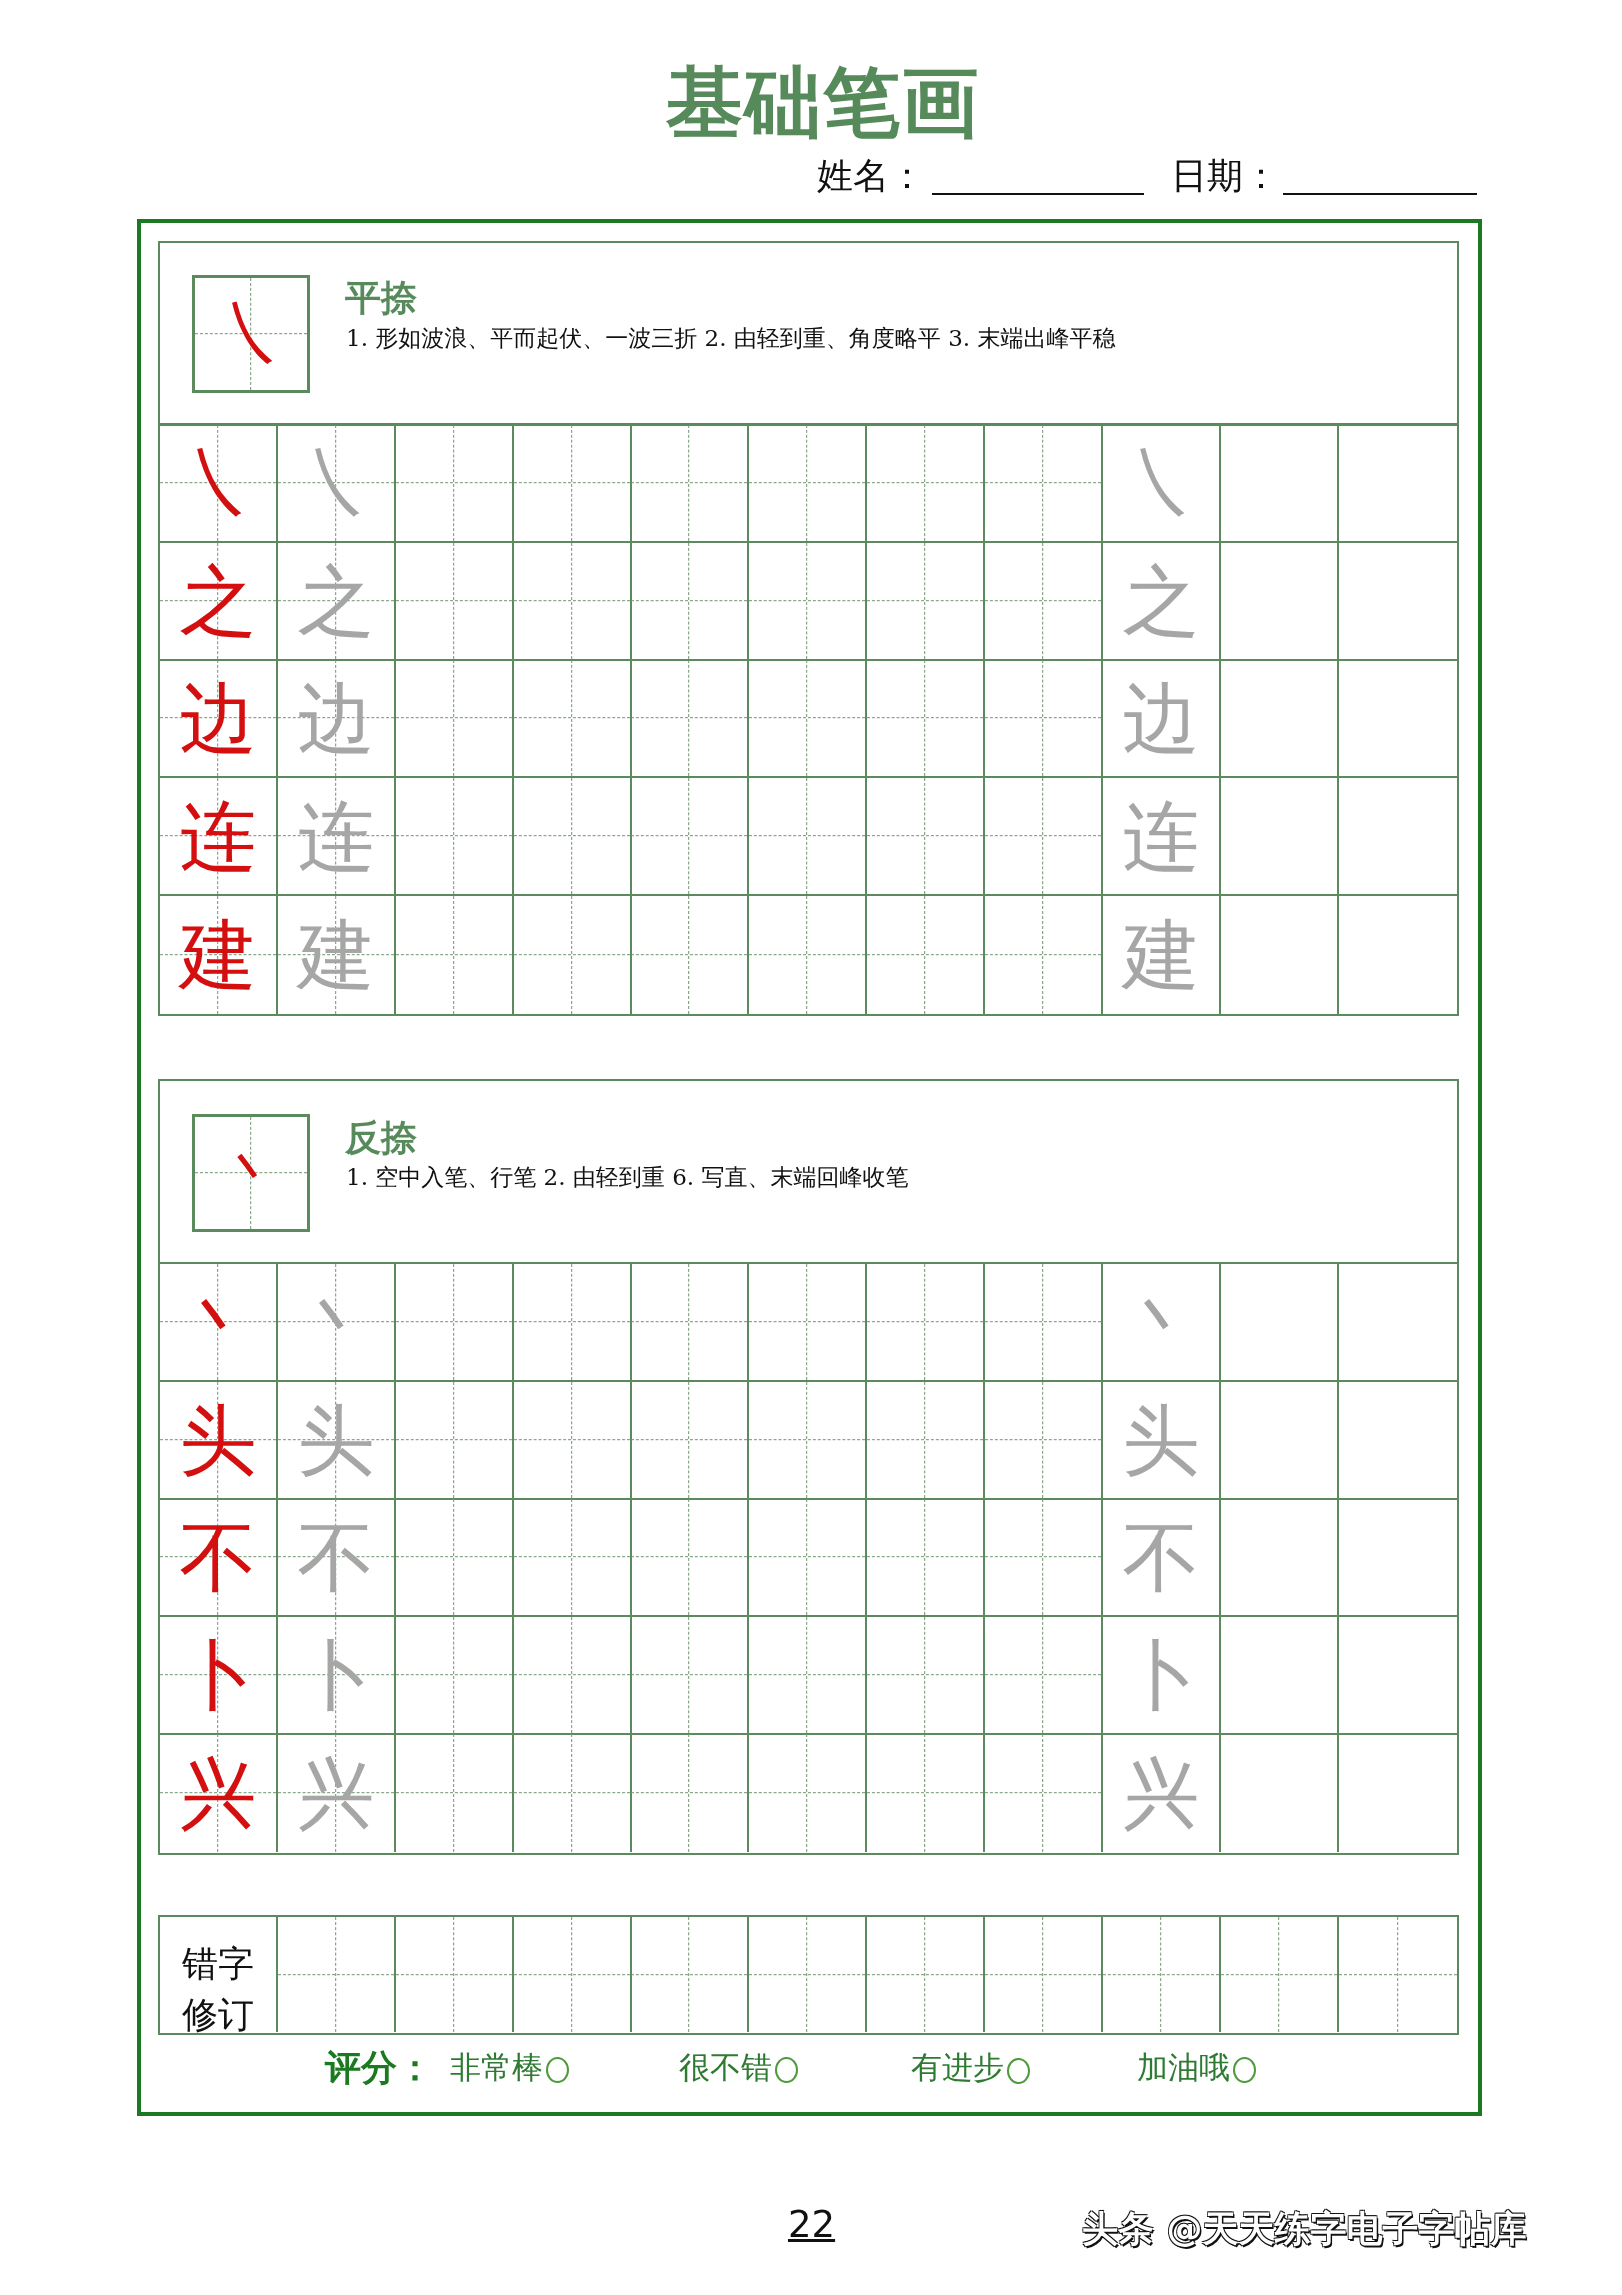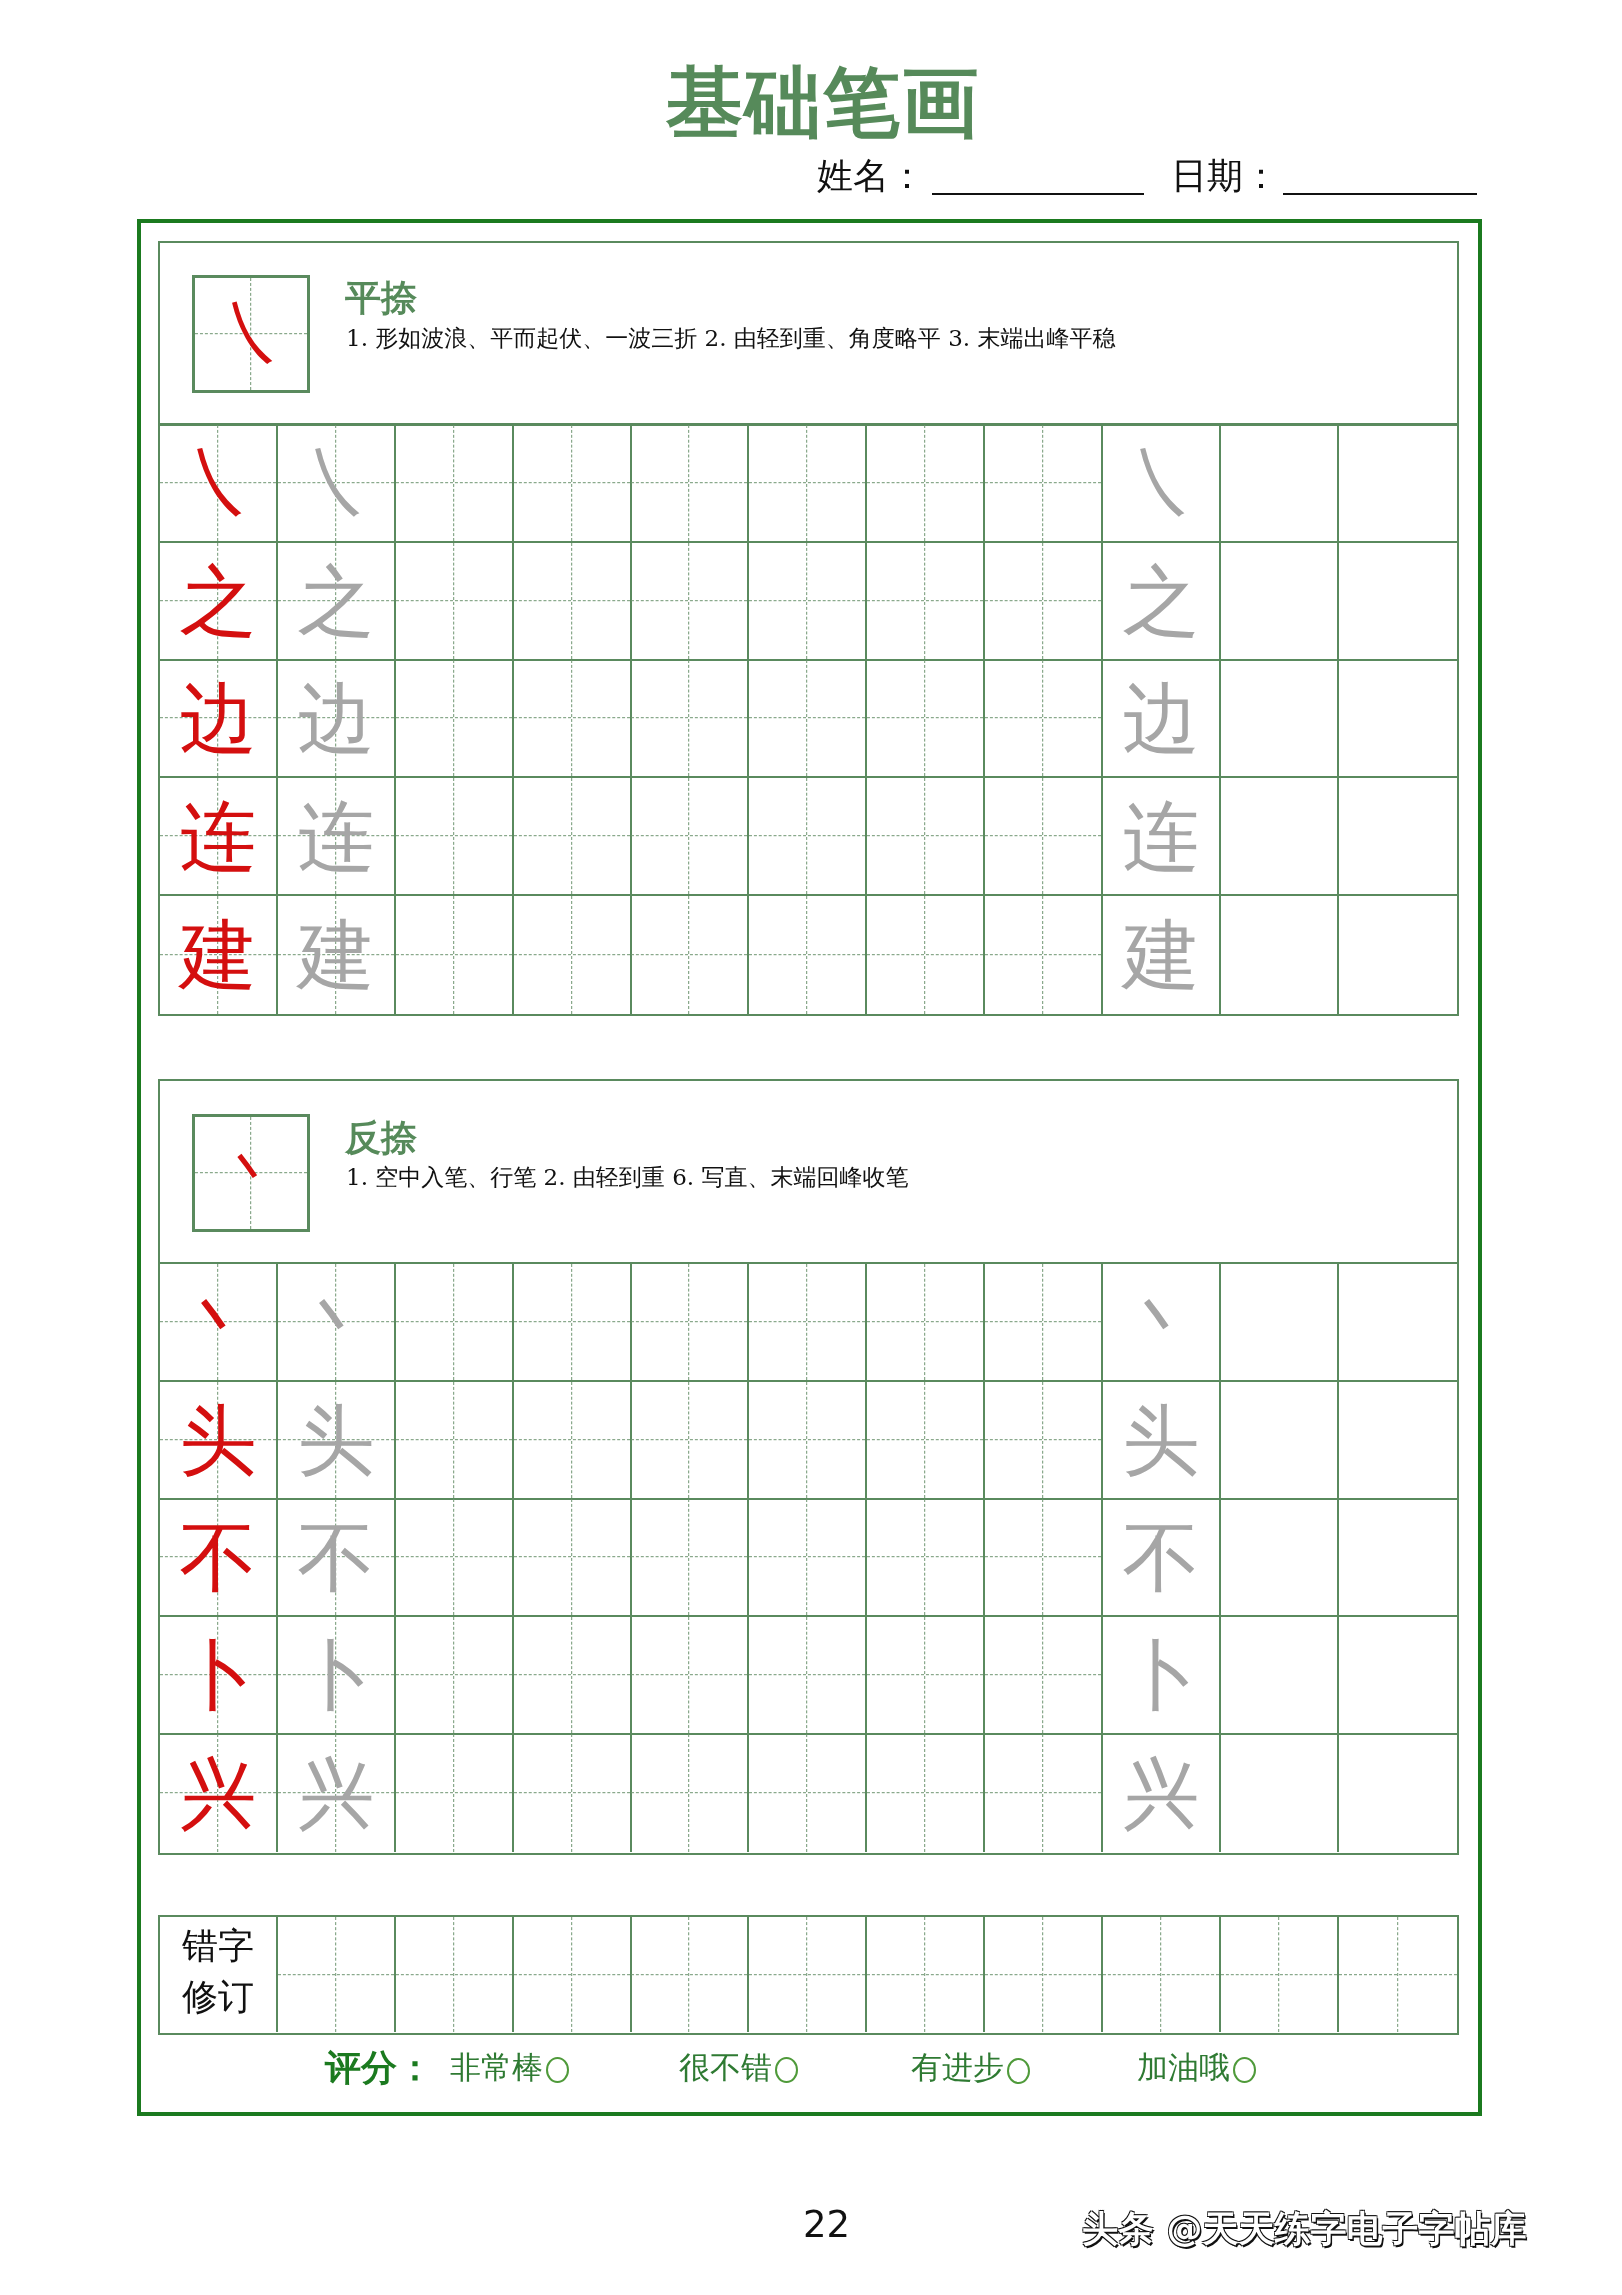--- a/index.html
+++ b/index.html
@@ -37,21 +37,21 @@
   .glyph.gray { color: #a6a6a6; }
 
   .corr-label { font-size: 36px; line-height: 51px; color: #111; text-align: center; }
 
   .rating { top: 2046px; height: 43px; font-size: 31px; line-height: 43px; color: #2e7a32;
     font-family: "DejaVu Serif", "Liberation Serif", serif; white-space: nowrap; }
   .rating-label { font-family: "DejaVu Sans", sans-serif; font-weight: bold; font-size: 36px; color: #1b7a1f; }
   .circle { display: inline-block; width: 23px; height: 26px; border: 2.3px solid #4f9a3a; border-radius: 50%;
     vertical-align: middle; margin-left: 3.1px; box-sizing: border-box; }
 
-  .page-number { left: 788px; width: 77px; text-align: center; top: 2202px; font-size: 37px; line-height: 46px; color: #111; }
+  .page-number { left: 788px; width: 77px; text-align: left; top: 2202px; font-size: 37px; line-height: 46px; color: #111; text-decoration: underline; }
   .watermark { left: 1082px; top: 2206px; font-size: 36px; line-height: 46px; color: #fff;
     text-shadow: 1.5px 1.5px 0 #111, -0.8px -0.8px 0 #111, 0.8px -0.8px 0 #111, -0.8px 0.8px 0 #111; font-weight: bold; white-space: nowrap; }
 </style>
 </head>
 <body>
 
 <div class="abs page-title">基础笔画</div>
 
 <div class="abs meta-row" style="left:817px;">姓名：</div>
 <div class="meta-line" style="left:932px;width:212px;"></div>
@@ -469,21 +469,21 @@
     </div>
     <div class="cell last-row" style="left: 943px; top: 470px; width: 118px; height: 118px;">
       <div class="glyph gray">兴</div>
     </div>
     <div class="cell last-row" style="left: 1061px; top: 470px; width: 118px; height: 118px;"></div>
     <div class="cell last-col last-row" style="left: 1179px; top: 470px; width: 118px; height: 118px;"></div>
   </div>
 
 <div class="abs grid" id="correction-grid" style="top:1915px;height:120px;">
   <div class="cell" style="left:0;top:0;width:118px;height:115px;border-bottom:none;">
-    <div class="corr-label" style="padding-top:3px;">
+    <div class="corr-label" style="padding-top:21px;">
       <div>错字</div>
       <div>修订</div>
     </div>
   </div>
 <div class="cell last-row" style="left: 118px; top: 0px; width: 118px; height: 115px;">
       <div class="guide-v"></div>
       <div class="guide-h"></div>
     </div>
     <div class="cell last-row" style="left: 236px; top: 0px; width: 118px; height: 115px;">
       <div class="guide-v"></div>

